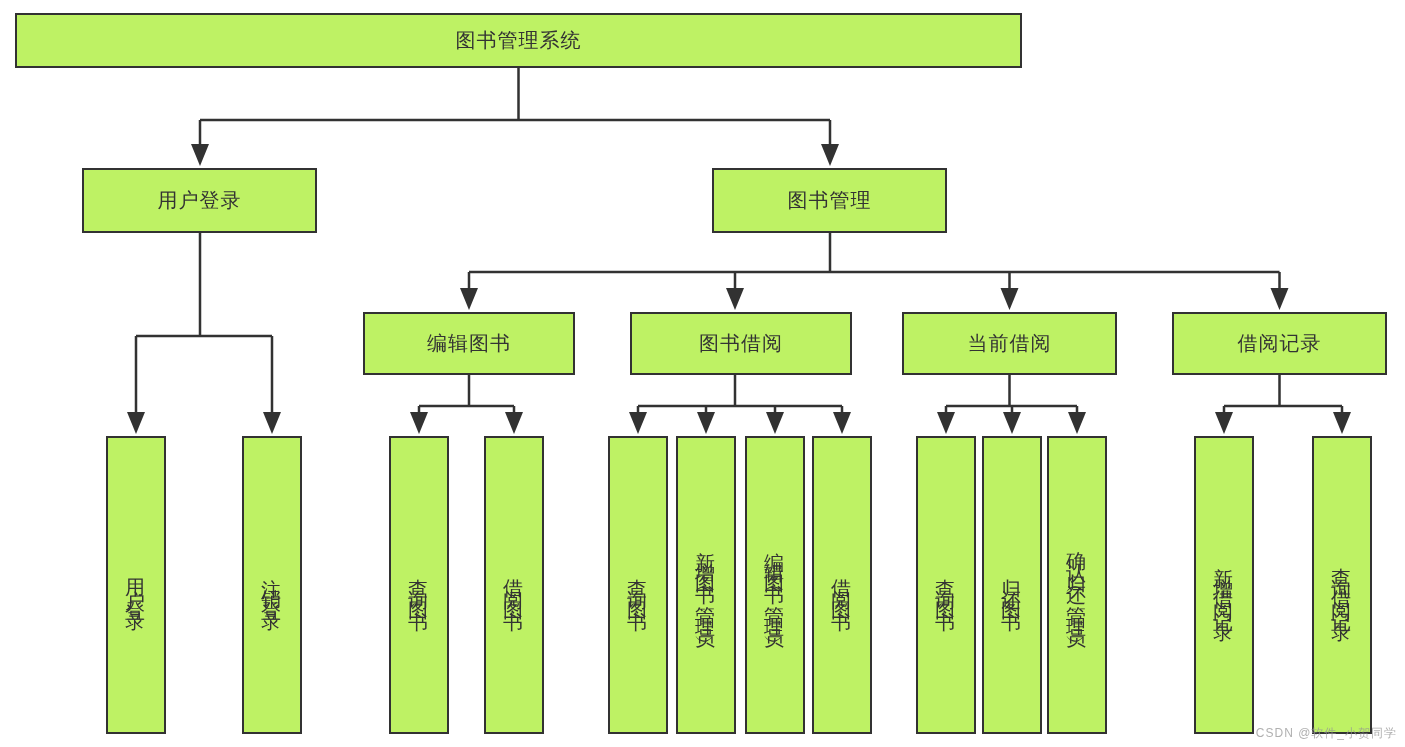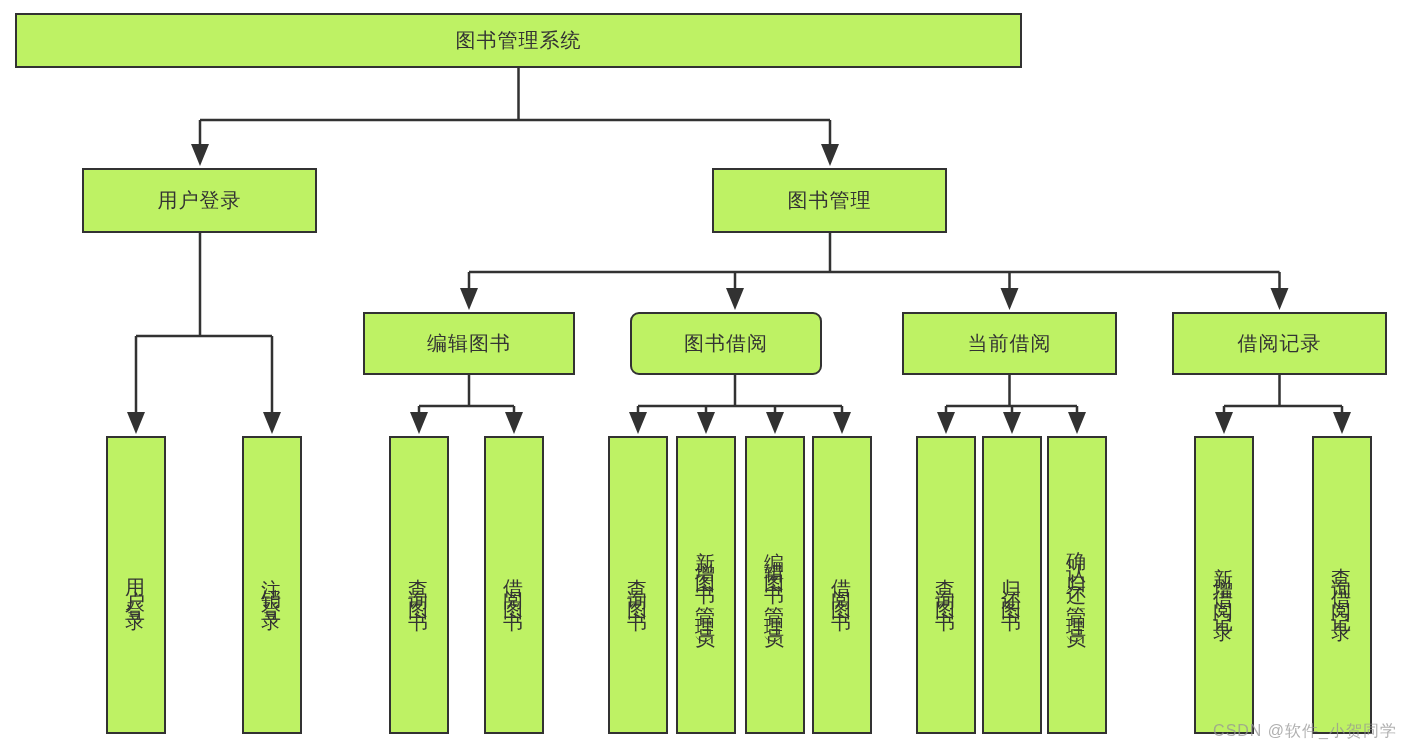--- a/index.html
+++ b/index.html
@@ -29,21 +29,21 @@
   .vnode{
     writing-mode:vertical-rl;
     text-orientation:mixed;
     letter-spacing:11px;
     white-space:nowrap;
     font-size:20px;
   }
   .watermark{
     position:absolute;
     right:8px;bottom:5px;
-    font-size:16px;
+    font-size:12px;
     color:rgba(150,150,150,0.75);
     letter-spacing:1px;
     pointer-events:none;
   }
 </style>
 </head>
 <body>
 
 <div class="canvas">
 
@@ -83,21 +83,21 @@
     <polygon points="1215,412 1233,412 1224,434"></polygon>
     <polygon points="1333,412 1351,412 1342,434"></polygon>
   </svg>
 
   <div class="node" style="left:15px;top:13px;width:1007px;height:55px;">图书管理系统</div>
 
   <div class="node" style="left:82px;top:168px;width:235px;height:65px;">用户登录</div>
   <div class="node" style="left:712px;top:168px;width:235px;height:65px;">图书管理</div>
 
   <div class="node" style="left:363px;top:312px;width:212px;height:63px;">编辑图书</div>
-  <div class="node" style="left:630px;top:312px;width:192px;height:63px;border-radius:9px;">图书借阅</div>
+  <div class="node" style="left:630px;top:312px;width:222px;height:63px;">图书借阅</div>
   <div class="node" style="left:902px;top:312px;width:215px;height:63px;font-family:Liberation Serif, serif;">当前借阅</div>
   <div class="node" style="left:1172px;top:312px;width:215px;height:63px;">借阅记录</div>
 
   <div class="node vnode" style="left:106px;top:436px;width:60px;height:298px;">用户登录</div>
   <div class="node vnode" style="left:242px;top:436px;width:60px;height:298px;">注销登录</div>
 
   <div class="node vnode" style="left:389px;top:436px;width:60px;height:298px;">查询图书</div>
   <div class="node vnode" style="left:484px;top:436px;width:60px;height:298px;">借阅图书</div>
 
   <div class="node vnode" style="left:608px;top:436px;width:60px;height:298px;">查询图书</div>

